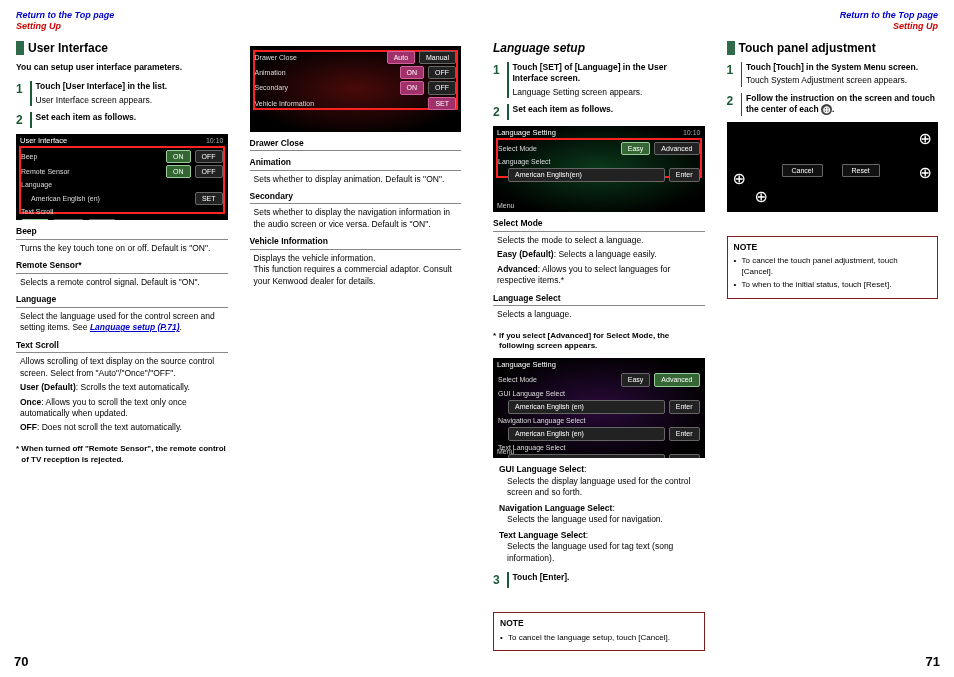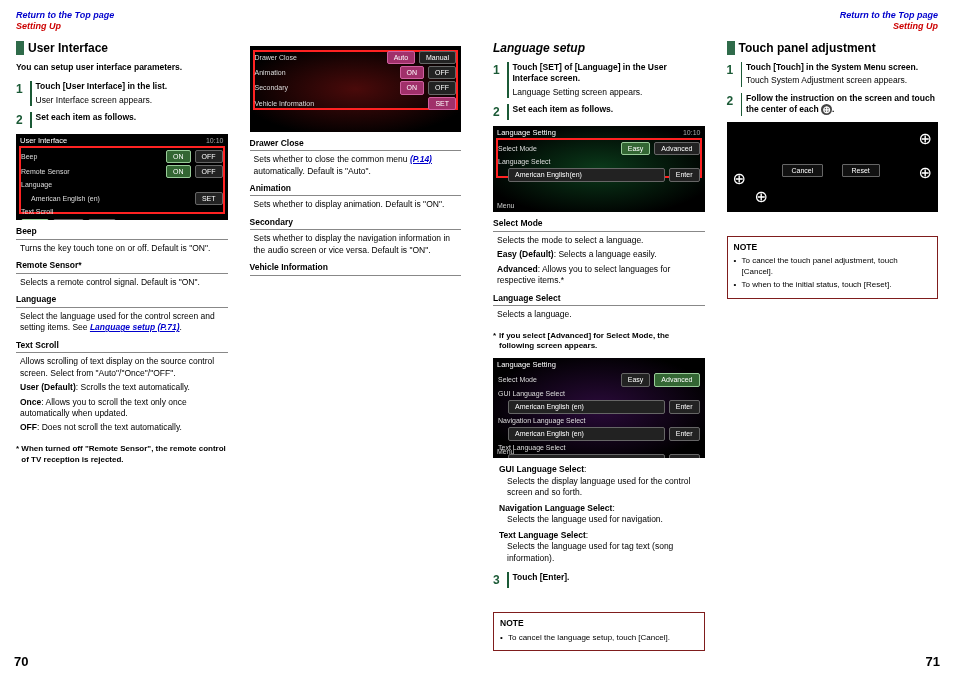--- a/index.html
+++ b/index.html
@@ -182,34 +182,33 @@
               </div>
             <div class="ss-row">
                 <span class="ss-label">Vehicle Information</span>
                 <span class="ss-btn pink">SET</span>
               </div>
           </div>
         </div>
 
         <div class="param">
           <div class="param-name">Drawer Close</div>
-          <div class="param-desc">
-            <span>Sets whether to close the common menu </span><a class="link-inline">(P.14)</a><span> automatically. Default is "Auto".</span>
-          </div>
         </div>
         <div class="param">
           <div class="param-name">Animation</div>
           <div class="param-desc">Sets whether to display animation. Default is "ON".</div>
         </div>
         <div class="param">
           <div class="param-name">Secondary</div>
           <div class="param-desc">Sets whether to display the navigation information in the audio screen or vice versa. Default is "ON".</div>
         </div>
         <div class="param">
           <div class="param-name">Vehicle Information</div>
+          <div class="param-desc" style="white-space:pre-line">Displays the vehicle information.
+This function requires a commercial adaptor. Consult your Kenwood dealer for details.</div>
         </div>
       </div>
     </div>
     <div class="page-num">70</div>
   </div>
 
   <div class="page page-r">
     <div class="header-links">
       <span class="link-blue">Return to the Top page</span><br>
       <span class="link-red">Setting Up</span>

